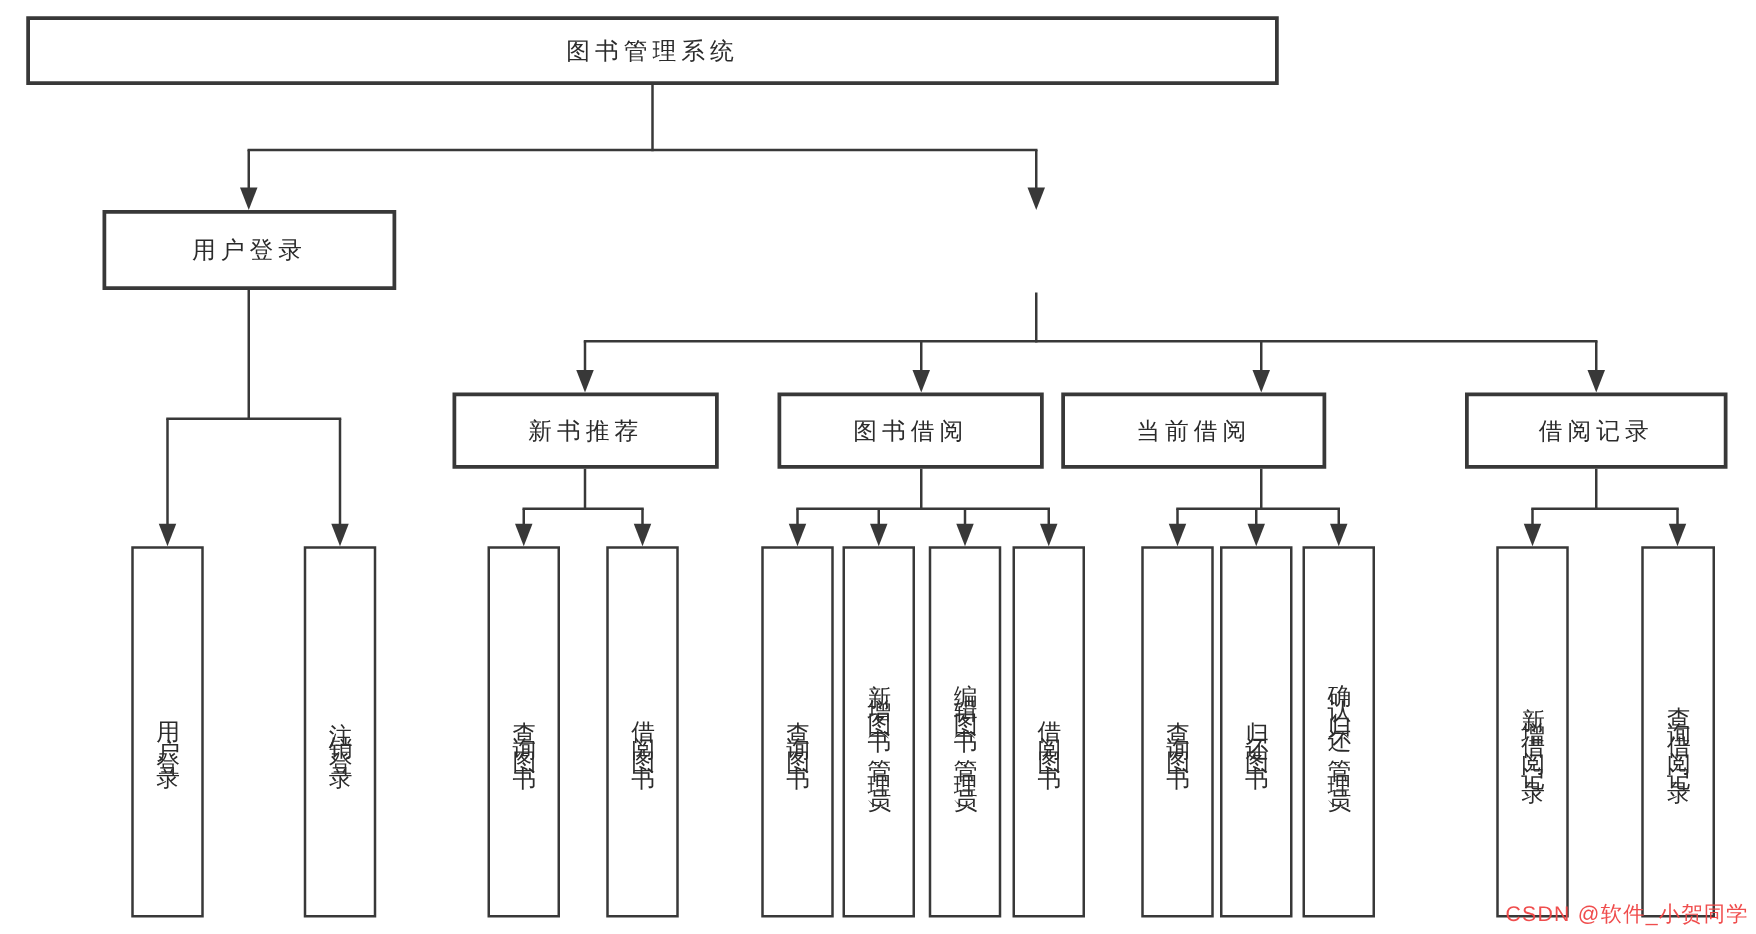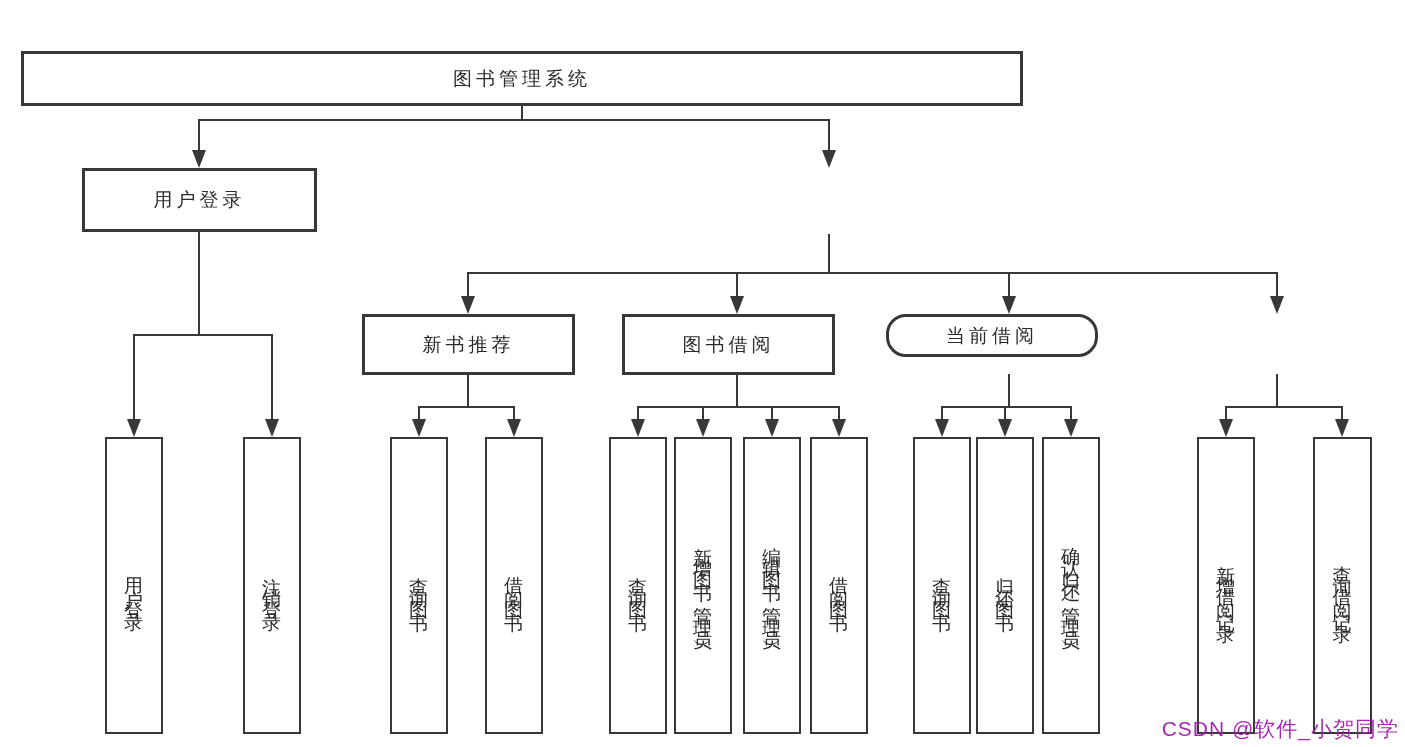--- a/index.html
+++ b/index.html
@@ -14,21 +14,21 @@
     display:flex;align-items:center;justify-content:center;
     font-size:19px;letter-spacing:4px;text-align:center;z-index:2;
   }
   .leaf{
     border-width:2px;
     writing-mode:vertical-rl;text-orientation:mixed;
     letter-spacing:12px;font-size:19px;line-height:1;
   }
   .watermark{
     position:absolute;right:6px;bottom:4px;z-index:3;
-    font-size:21px;color:#a21caf;letter-spacing:1px;opacity:.95;
+    font-size:17px;color:#ef4444;letter-spacing:1px;opacity:.95;
   }
 </style>
 </head>
 <body>
 
 <div class="stage">
 
   <svg class="connectors" viewBox="0 0 1405 747" xmlns="http://www.w3.org/2000/svg">
 
     <g>
@@ -98,27 +98,28 @@
     <g>
       <line x1="1277" y1="374" x2="1277" y2="408"></line>
       <line x1="1225" y1="407" x2="1343" y2="407"></line>
       <line x1="1226" y1="407" x2="1226" y2="421"></line>
       <polygon points="1219,419 1233,419 1226,437"></polygon>
       <line x1="1342" y1="407" x2="1342" y2="421"></line>
       <polygon points="1335,419 1349,419 1342,437"></polygon>
     </g>
   </svg>
 
-  <div class="node" style="left:21px;top:13px;width:1002px;height:55px;margin-top:38px;">图书管理系统</div>
+  <div class="node" style="left:21px;top:13px;width:1002px;height:55px;">图书管理系统</div>
 
   <div class="node" style="left:82px;top:168px;width:235px;height:64px;">用户登录</div>
 
   <div class="node" style="left:362px;top:314px;width:213px;height:61px;font-family:Liberation Serif, serif;">新书推荐</div>
   <div class="node" style="left:622px;top:314px;width:213px;height:61px;">图书借阅</div>
-  <div class="node" style="left:886px;top:314px;width:212px;height:43px;border-radius:20px;">当前借阅</div>
+  <div class="node" style="left:849px;top:314px;width:212px;height:61px;">当前借阅</div>
+  <div class="node" style="left:1172px;top:314px;width:210px;height:61px;">借阅记录</div>
 
   <div class="node leaf" style="left:105px;top:437px;width:58px;height:297px;">用户登录</div>
   <div class="node leaf" style="left:243px;top:437px;width:58px;height:297px;">注销登录</div>
 
   <div class="node leaf" style="left:390px;top:437px;width:58px;height:297px;">查询图书</div>
   <div class="node leaf" style="left:485px;top:437px;width:58px;height:297px;">借阅图书</div>
 
   <div class="node leaf" style="left:609px;top:437px;width:58px;height:297px;">查询图书</div>
   <div class="node leaf" style="left:674px;top:437px;width:58px;height:297px;">新增图书（管理员）</div>
   <div class="node leaf" style="left:743px;top:437px;width:58px;height:297px;">编辑图书（管理员）</div>

